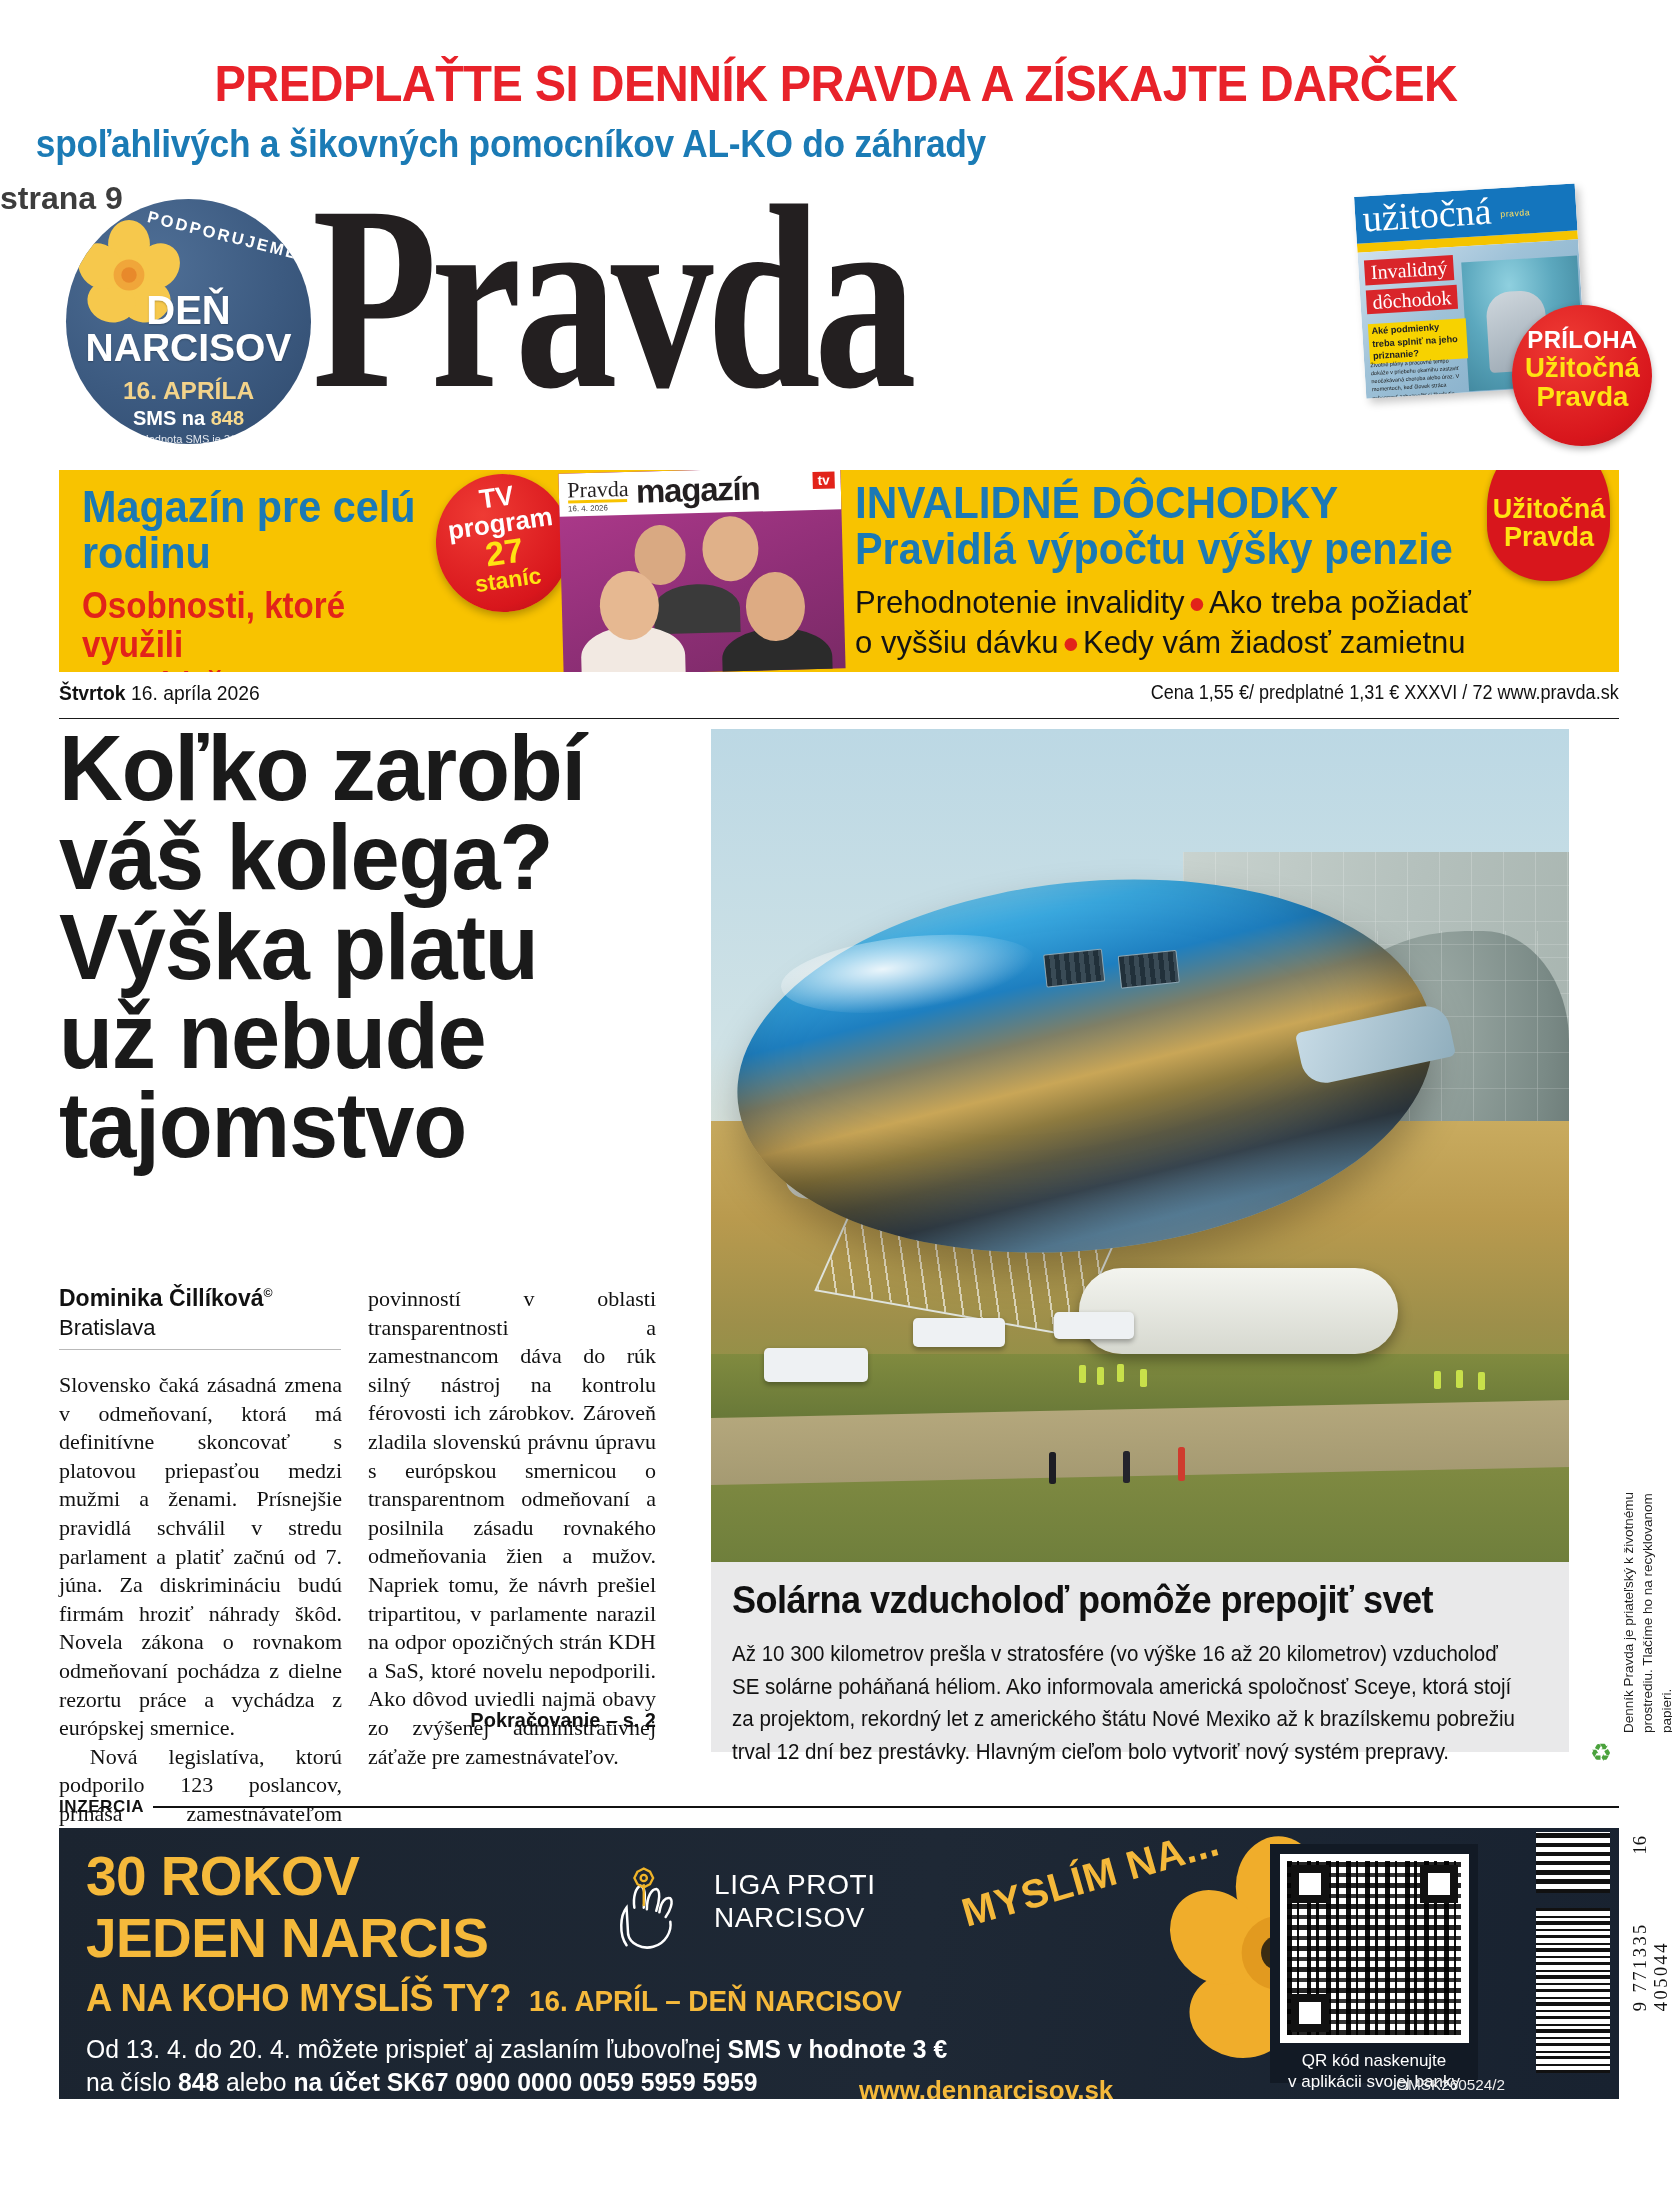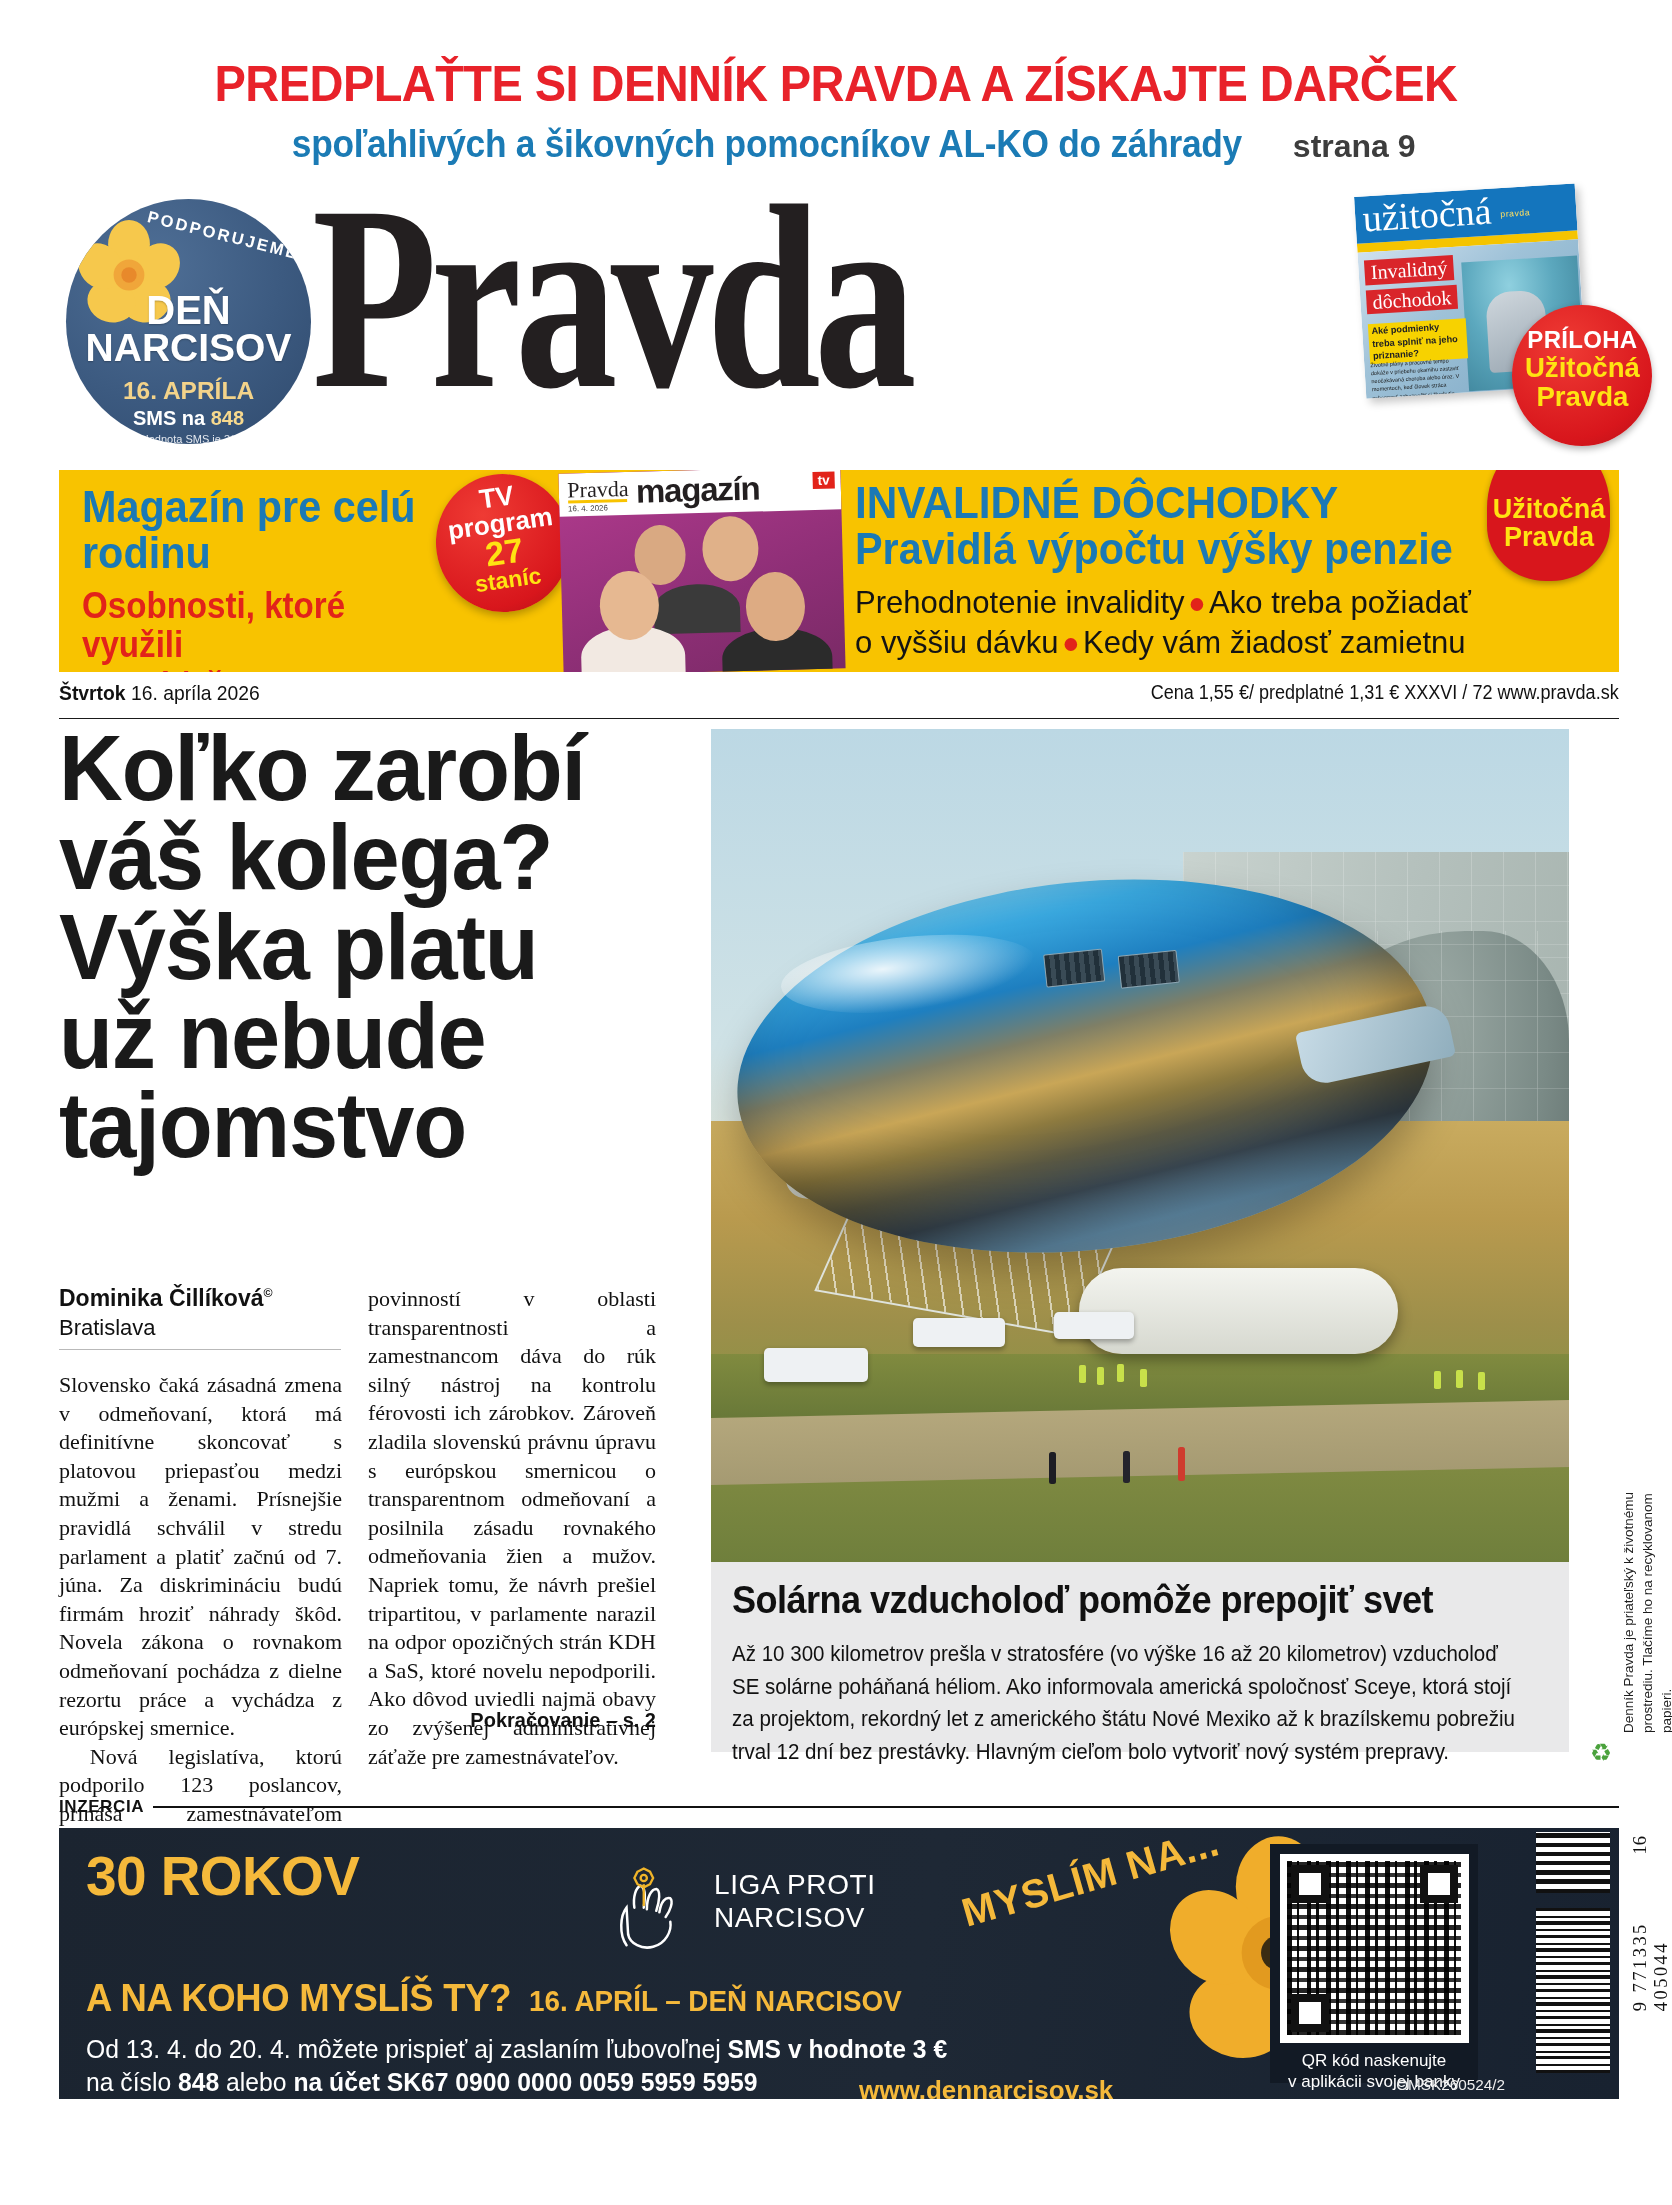--- a/index.html
+++ b/index.html
@@ -18,21 +18,21 @@
     color: #e8222a;
     font-weight: 900;
     font-size: 50px;
     letter-spacing: -0.6px;
     line-height: 1.0;
     font-stretch: condensed;
     transform: scaleX(0.94);
   }
   .promo-line2row {
     display: flex; align-items: baseline; justify-content: center;
-    gap: 14.7px; margin-top: 13.5px;
+    gap: 14.7px; margin-top: 13.5px; flex-direction: column;
   }
   .promo-line2 {
     color: #1b7bb5; font-weight: 900; font-size: 38px;
     letter-spacing: -0.3px; transform: scaleX(0.93);
   }
   .promo-page { color: #3d3d3d; font-weight: 700; font-size: 32px; }
 
   
   .masthead { position: absolute; left: 0; top: 184px; width: 1672px; height: 288px; }
 
@@ -625,20 +625,21 @@
     <div class="recycle">♻</div>
   </div>
 
   <div class="inz-row">
     <div class="inz-label">INZERCIA</div>
     <div class="inz-rule"></div>
   </div>
 
   <div class="ad">
     <div class="ad-h1">30 ROKOV</div>
+    <div class="ad-h2">JEDEN NARCIS</div>
     <div class="ad-h3row">
       <div class="ad-h3">A NA KOHO MYSLÍŠ TY?</div>
       <div class="ad-h3b">16. APRÍL – DEŇ NARCISOV</div>
     </div>
     <div class="ad-p1">
       <span>Od 13. 4. do 20. 4. môžete prispieť aj zaslaním ľubovoľnej </span><b>SMS v hodnote 3 €</b>
     </div>
     <div class="ad-p2">
       <span>na číslo </span><b>848</b><span> alebo </span><b>na účet SK67 0900 0000 0059 5959 5959</b>
     </div>

